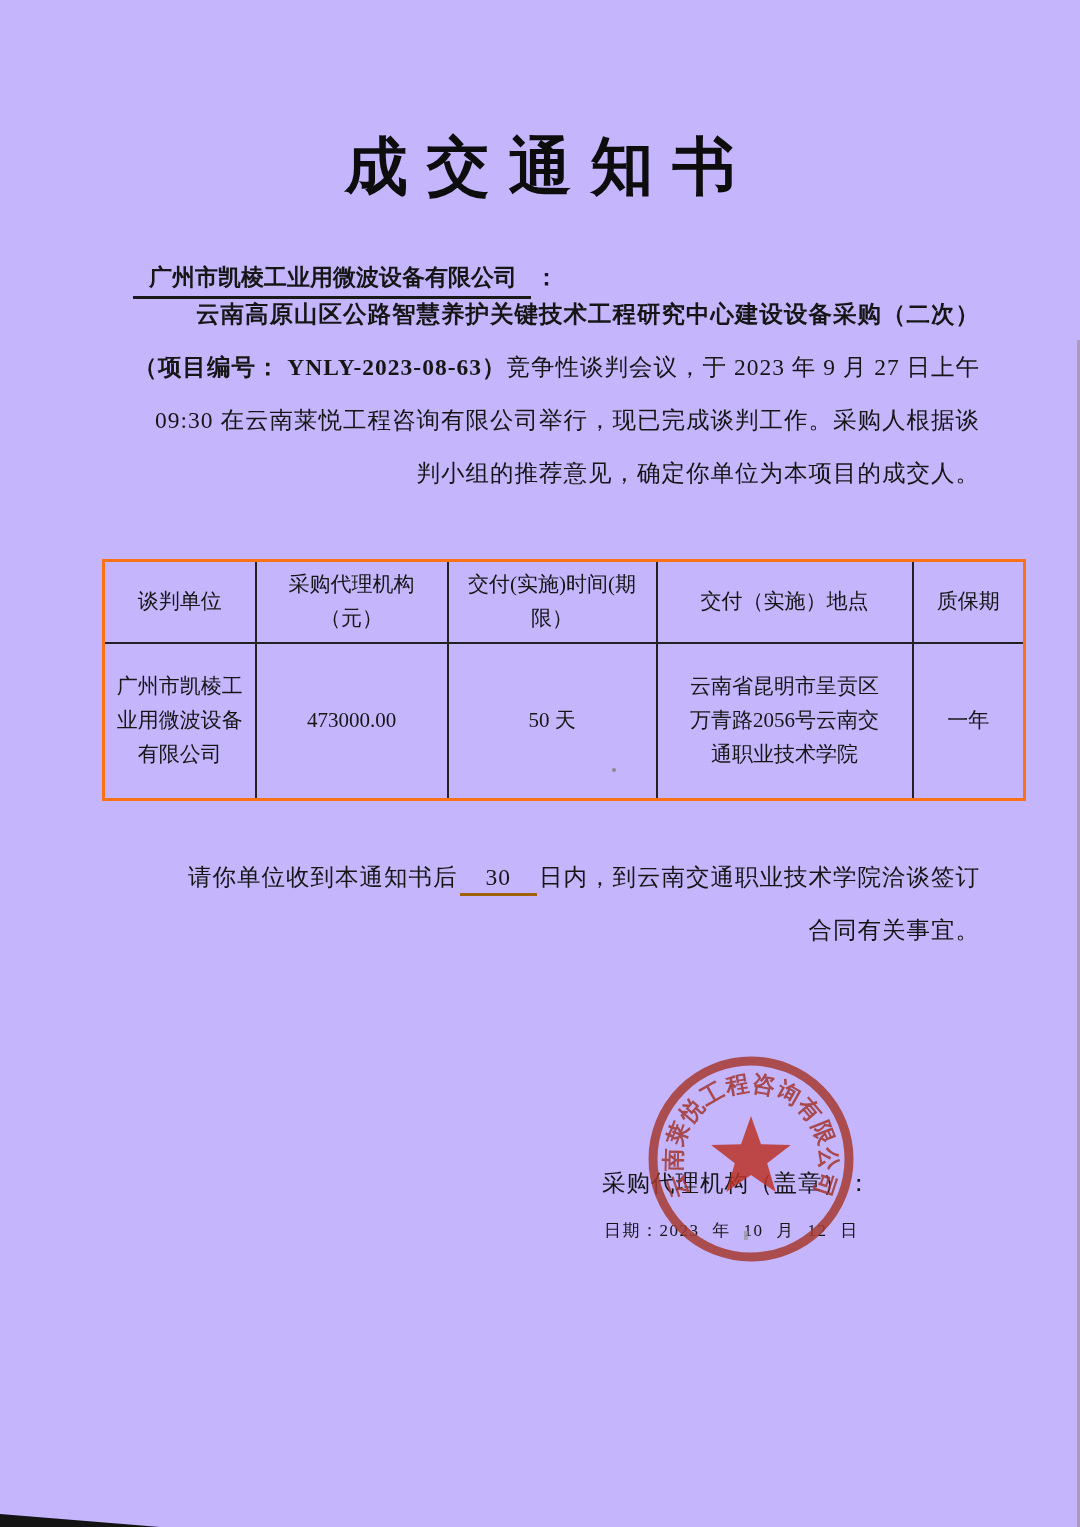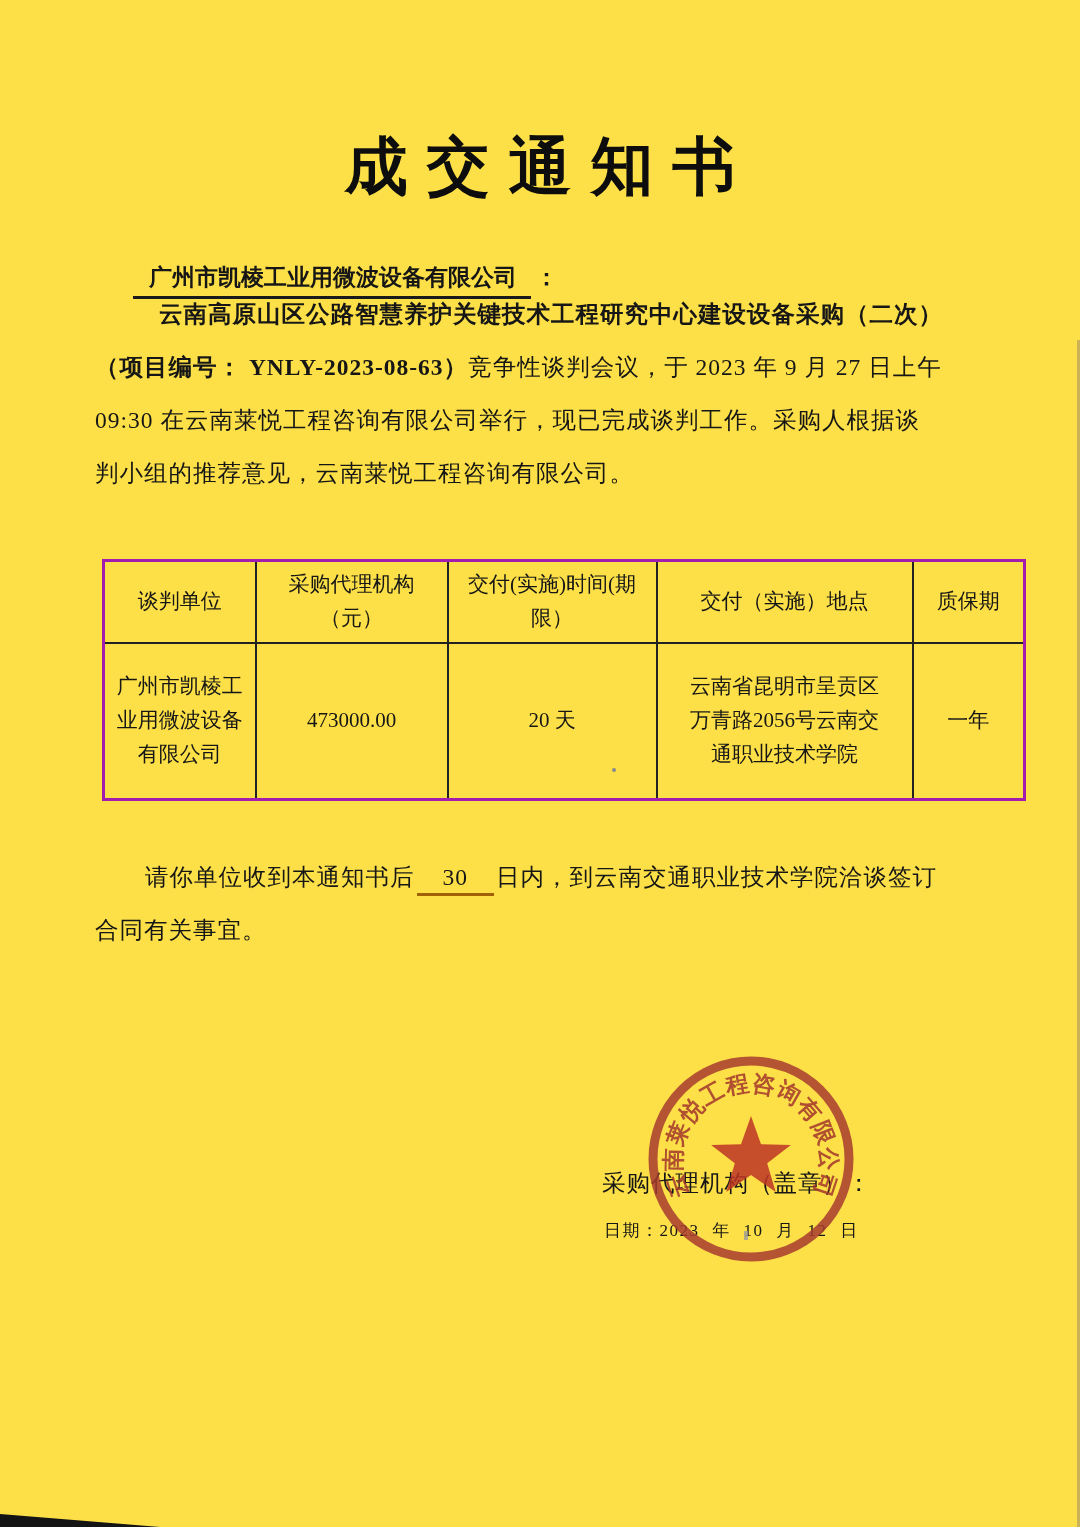--- a/index.html
+++ b/index.html
@@ -1,21 +1,21 @@
 <!DOCTYPE html>
 <html><head>
 <meta charset="utf-8">
 <style>
   * { margin:0; padding:0; box-sizing:border-box; }
   html,body { background:#e8e8e8; }
   .page {
     position:relative;
     width:1080px; height:1527px;
     margin:0 auto;
-    background:#fde047;
+    background:#c4b5fd;
     font-family:"Liberation Serif","DejaVu Serif",serif;
     color:#161616;
     overflow:hidden;
   }
   .doc-title {
     position:absolute; top:124px; left:0; width:1080px;
     text-align:center;
     font-size:63px; font-weight:bold;
     letter-spacing:0.30em; text-indent:0.30em;
     color:#0d0d0d;
@@ -28,41 +28,41 @@
     display:inline-block;
     border-bottom:3px solid #1a1a1a;
     padding:0 14px 3px 16px;
   }
   .addressee-colon { margin-left:4px; }
   .body-block {
     position:absolute; left:95px; top:288px; width:885px;
     font-size:23.5px; line-height:53px; letter-spacing:1px;
     white-space:nowrap;
   }
-  .body-line { height:53px; }
+  .body-line { height:53px;text-align:right; }
   .indent-2em { padding-left:64px; }
   .bold { font-weight:bold; }
   .notice-table {
     position:absolute; left:102px; top:559px;
     width:889px; height:239px;
     border-collapse:collapse;
     table-layout:fixed;
     font-size:21px;
   }
   .notice-table th, .notice-table td {
     border:2px solid #222;
     text-align:center; vertical-align:middle;
     font-weight:normal;
     white-space:pre-line;
     line-height:1.6;
     padding:2px 4px;
   }
   .notice-table thead tr { height:82px; }
   .notice-table tbody tr { height:157px; }
-  .notice-table { border:3px solid #a21caf; }
+  .notice-table { border:3px solid #f97316; }
   .para2-block {
     position:absolute; left:95px; top:848px; width:885px;
     font-size:23.5px; line-height:59px; letter-spacing:1px;
     white-space:nowrap;
   }
   .blank-fill {
     display:inline-block;
     border-bottom:3px solid #a16207;
     padding:0 26px 2px 26px;
     margin:0 2px;
@@ -118,42 +118,42 @@
   <div class="doc-title">成交通知书</div>
 
   <div class="addressee-line">
     <span class="addressee-underline">广州市凯棱工业用微波设备有限公司</span><span class="addressee-colon">：</span>
   </div>
 
   <div class="body-block">
     <div class="body-line indent-2em bold">云南高原山区公路智慧养护关键技术工程研究中心建设设备采购（二次）</div>
     <div class="body-line"><span class="bold">（项目编号： YNLY-2023-08-63）</span><span>竞争性谈判会议，于 2023 年 9 月 27 日上午</span></div>
     <div class="body-line">09:30 在云南莱悦工程咨询有限公司举行，现已完成谈判工作。采购人根据谈</div>
-    <div class="body-line">判小组的推荐意见，云南莱悦工程咨询有限公司。</div>
+    <div class="body-line">判小组的推荐意见，确定你单位为本项目的成交人。</div>
   </div>
 
   <table class="notice-table">
     <thead>
       <tr>
         <th style="width:152px">谈判单位</th>
         <th style="width:192px">采购代理机构
 （元）</th>
         <th style="width:209px">交付(实施)时间(期
 限）</th>
         <th style="width:256px">交付（实施）地点</th>
         <th style="width:112px">质保期</th>
       </tr>
     </thead>
     <tbody>
       <tr>
         <td>广州市凯棱工
 业用微波设备
 有限公司</td>
         <td>473000.00</td>
-        <td>20 天</td>
+        <td>50 天</td>
         <td>云南省昆明市呈贡区
 万青路2056号云南交
 通职业技术学院</td>
         <td>一年</td>
       </tr>
     </tbody>
   </table>
 
   <div class="para2-block">
     <div class="body-line indent-2em" style="padding-left:50px"><span>请你单位收到本通知书后</span><span class="blank-fill">30</span><span>日内，到云南交通职业技术学院洽谈签订</span></div>

